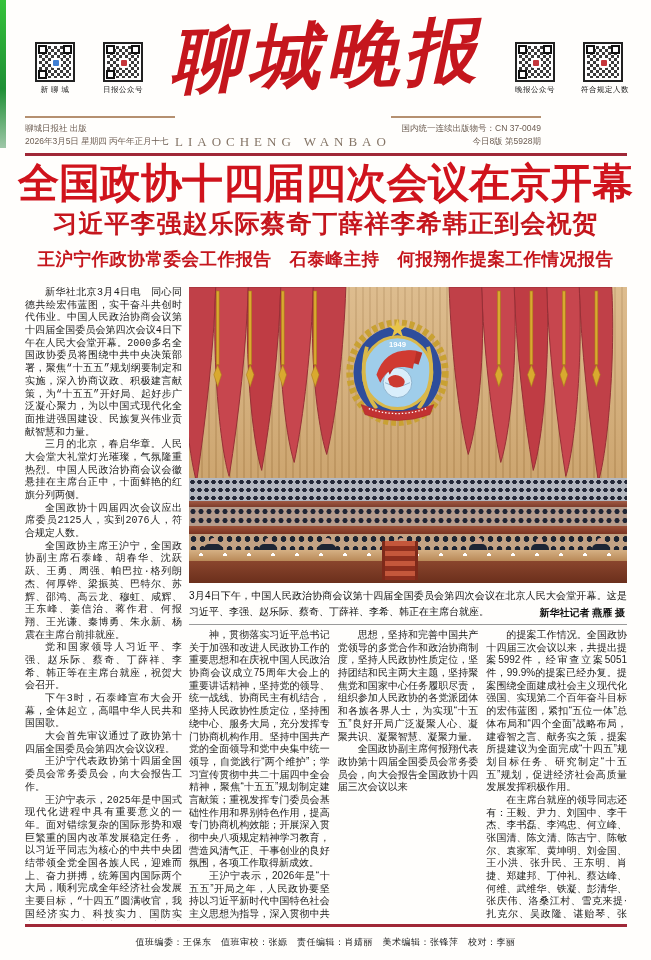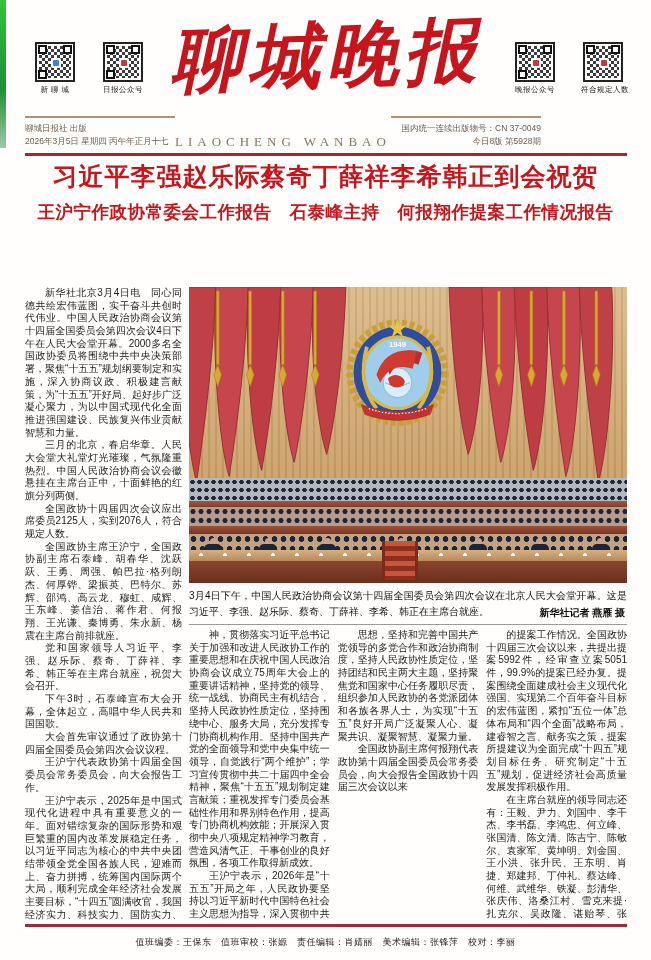--- a/index.html
+++ b/index.html
@@ -46,21 +46,21 @@
   .headline-block { position:absolute; top:160px; left:12px; right:12px; text-align:center; }
   .h-main { font-size:41px; line-height:1.15; font-weight:900; color:#d0131c; letter-spacing:0px; white-space:nowrap; }
   .h-deck { font-family:"Liberation Serif", serif; font-weight:bold; font-size:25px;
     color:#c5161d; letter-spacing:1px; white-space:nowrap; }
   .h-sub { margin-top:7px; font-weight:bold; font-size:17.5px; color:#c5161d; letter-spacing:.5px; white-space:nowrap; }
 
   
   .body-area { position:absolute; top:287px; left:25px; right:24px; bottom:39px; display:flex; gap:7px; overflow:hidden; }
   .col { font-size:10px; line-height:1.27; color:#1c1c1c; text-align:justify; overflow:hidden; }
   .col p { text-indent:2em; }
-  .col-1 { width:157px; flex:none; }
+  .col-1 { width:157px; flex:none;font-family:Liberation Mono, monospace; }
   .right-zone { flex:1; display:flex; flex-direction:column; }
   .cols-row { flex:1; display:flex; gap:8px; margin-top:4px; overflow:hidden; }
   .cols-row .col { flex:1; }
 
   
   .photo { position:relative; width:100%; height:296px; overflow:hidden;
     background:repeating-linear-gradient(90deg,#d6ae76 0 5px,#c59c64 5px 7px); }
   .photo .wood-shade { position:absolute; inset:0;
     background:linear-gradient(180deg,rgba(255,255,255,.18),rgba(110,70,30,.10) 70%,rgba(60,30,10,.18)); }
   .photo svg { position:absolute; inset:0; width:100%; height:100%; }
@@ -165,20 +165,21 @@
     <div class="pinyin">LIAOCHENG WANBAO</div>
     <div class="dl-right">
       <div class="mini-rule"></div>
       <div>国内统一连续出版物号：CN 37-0049</div>
       <div>今日8版 第5928期</div>
     </div>
   </div>
   <div class="rule-main"></div>
 
   <div class="headline-block">
+    <div class="h-main">全国政协十四届四次会议在京开幕</div>
     <div class="h-deck">习近平李强赵乐际蔡奇丁薛祥李希韩正到会祝贺</div>
     <div class="h-sub">王沪宁作政协常委会工作报告　石泰峰主持　何报翔作提案工作情况报告</div>
   </div>
 
   <div class="body-area">
 
     <div class="col col-1">
       <p>新华社北京3月4日电　同心同德共绘宏伟蓝图，实干奋斗共创时代伟业。中国人民政治协商会议第十四届全国委员会第四次会议4日下午在人民大会堂开幕。2000多名全国政协委员将围绕中共中央决策部署，聚焦“十五五”规划纲要制定和实施，深入协商议政、积极建言献策，为“十五五”开好局、起好步广泛凝心聚力，为以中国式现代化全面推进强国建设、民族复兴伟业贡献智慧和力量。</p>
       <p>三月的北京，春启华章。人民大会堂大礼堂灯光璀璨，气氛隆重热烈。中国人民政治协商会议会徽悬挂在主席台正中，十面鲜艳的红旗分列两侧。</p>
       <p>全国政协十四届四次会议应出席委员2125人，实到2076人，符合规定人数。</p>

